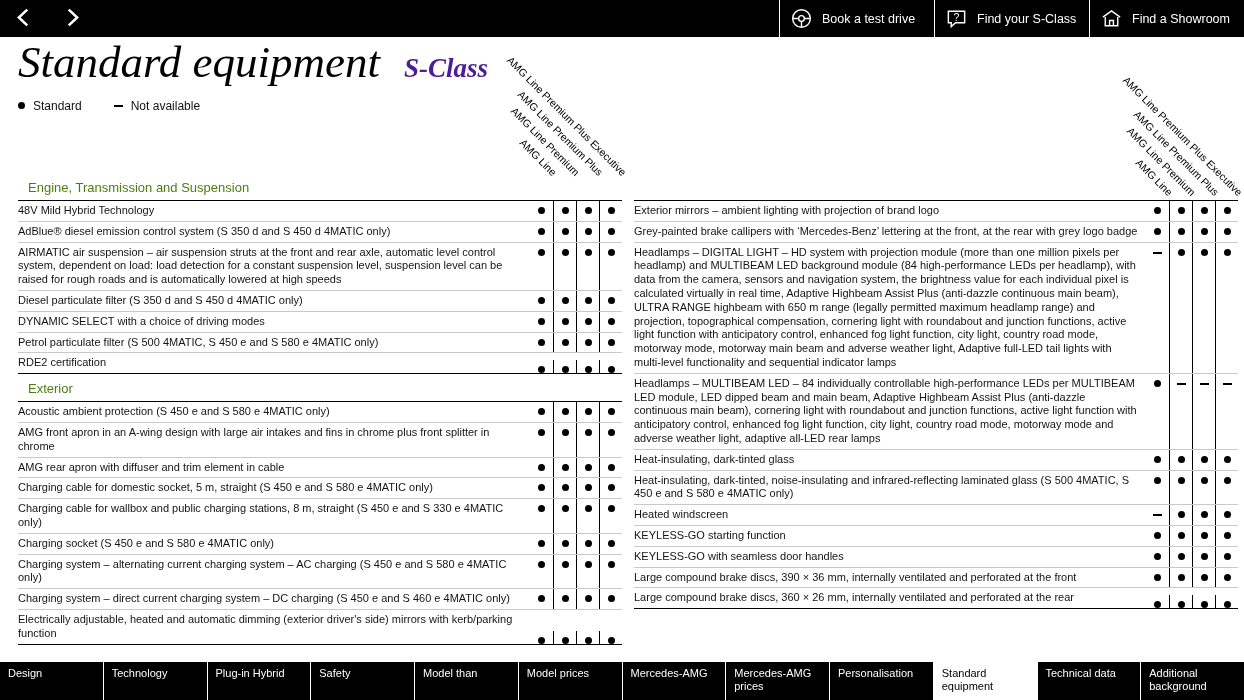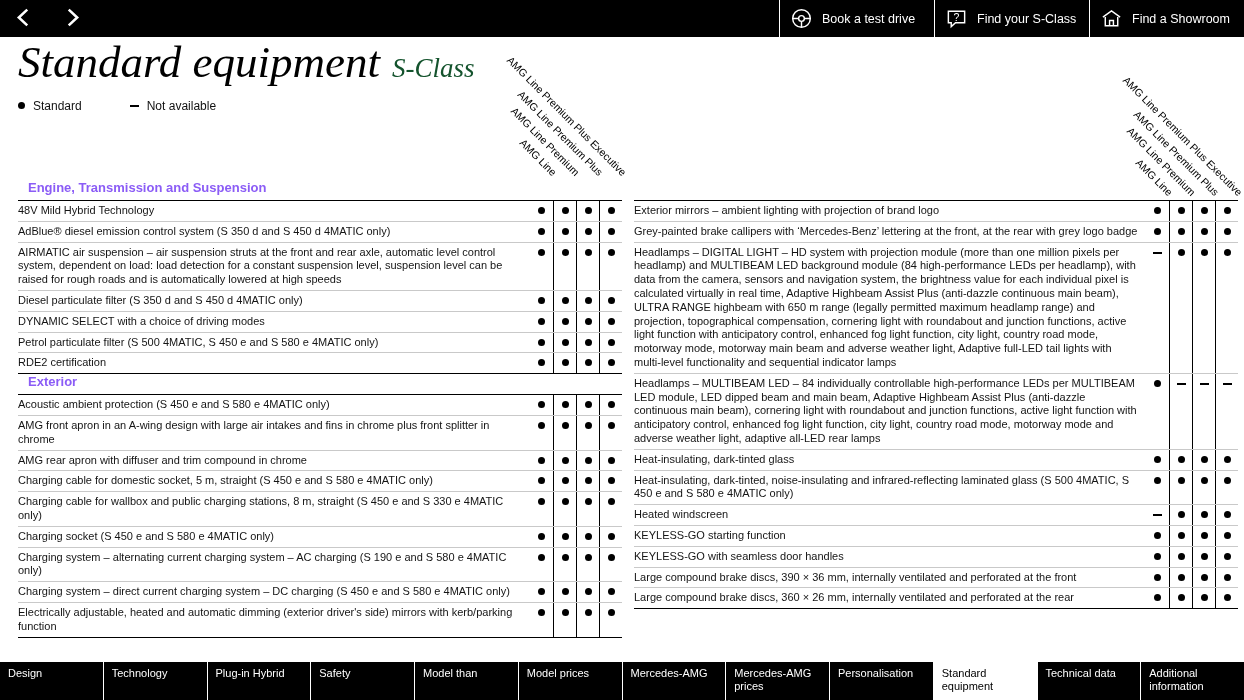--- a/index.html
+++ b/index.html
@@ -11,43 +11,43 @@
   .arrow-btn{background:none;border:none;padding:0;margin:0;display:flex;align-items:center;cursor:pointer;}
   .topbar-actions{display:flex;margin-left:auto;}
   .tb-action{display:flex;align-items:center;gap:9px;width:155px;box-sizing:border-box;padding:0 10px;
              border-left:1px solid #fff;color:#fff;font-size:12.5px;cursor:pointer;white-space:nowrap;}
   .tb-action .icon{display:flex;flex:0 0 auto;}
 
   
   .title-area{position:absolute;left:18px;top:40px;z-index:2;}
   .title-line{display:flex;align-items:baseline;}
   .page-title{font-family:"Liberation Serif",serif;font-style:italic;font-weight:400;font-size:45px;line-height:1.02;color:#000;}
-  .page-subtitle{font-family:"Liberation Serif",serif;font-style:italic;font-weight:400;font-size:27px;color:#14532d;margin-left:12px;}
-  .legend{display:flex;align-items:center;gap:48px;margin-top:13px;}
+  .page-subtitle{font-family:"Liberation Serif",serif;font-style:italic;font-weight:700;font-size:27px;color:#4c1d95;margin-left:24px;}
+  .legend{display:flex;align-items:center;gap:32px;margin-top:13px;}
   .legend-item{display:flex;align-items:center;gap:8px;font-size:12px;color:#111;}
 
   
   .mark{display:inline-block;}
   .mark.dot{width:7px;height:7px;background:#000;border-radius:50%;}
   .mark.dash{width:9px;height:2px;background:#000;}
 
   
   .table-block{position:absolute;top:45px;width:604px;}
   .table-block.left{left:18px;}
   .table-block.right{left:634px;}
   .heads{position:relative;height:135px;}
   .table-block.right .heads{height:155px;}
   .col-head{position:absolute;bottom:2px;white-space:nowrap;font-size:10.5px;color:#000;
             transform-origin:100% 100%;transform:rotate(45deg);}
   .head-0{right:71px}.head-1{right:48px}.head-2{right:25px}.head-3{right:2px}
-  .sec-title{font-size:13px;font-weight:700;margin:0 0 5px 0;color:#8b5cf6;padding-left:10px;}
-  .sec-title.later{margin-top:0;}
+  .sec-title{font-size:13px;font-weight:400;margin:0 0 5px 0;color:#4d7c0f;padding-left:10px;}
+  .sec-title.later{margin-top:7px;}
   .grid{border-top:1px solid #000;border-bottom:1px solid #000;}
   .row{display:flex;border-bottom:1px solid #c9c9c9;}
-  .row:last-child{border-bottom:none;}
+  .row:last-child{border-bottom:none;align-items:flex-end;}
   .cell-text{flex:1 1 auto;font-size:11px;line-height:13.8px;padding:3px 8px 3px 0;color:#141414;}
   .cell-mark{width:23px;flex:0 0 23px;display:flex;justify-content:center;align-items:flex-start;
              padding-top:6px;box-sizing:border-box;}
   .cell-mark + .cell-mark{border-left:1px solid #000;}
   .cell-mark .mark.dash{margin-top:3px;}
 
   
   .bottom-nav{position:absolute;left:0;bottom:0;width:1244px;height:38px;background:#000;display:flex;box-sizing:border-box;}
   .tab{flex:1 1 0;padding:5px 4px 0 8px;color:#fff;font-size:11px;line-height:1.2;cursor:pointer;box-sizing:border-box;overflow:hidden;}
   .tab + .tab{border-left:1px solid #fff;}
@@ -262,21 +262,21 @@
             <span class="mark dot"></span>
           </div>
           <div class="cell-mark">
             <span class="mark dot"></span>
           </div>
           <div class="cell-mark">
             <span class="mark dot"></span>
           </div>
         </div>
         <div class="row">
-          <div class="cell-text">AMG rear apron with diffuser and trim compound in chrome</div>
+          <div class="cell-text">AMG rear apron with diffuser and trim element in cable</div>
           <div class="cell-mark">
             <span class="mark dot"></span>
           </div>
           <div class="cell-mark">
             <span class="mark dot"></span>
           </div>
           <div class="cell-mark">
             <span class="mark dot"></span>
           </div>
           <div class="cell-mark">
@@ -322,36 +322,36 @@
             <span class="mark dot"></span>
           </div>
           <div class="cell-mark">
             <span class="mark dot"></span>
           </div>
           <div class="cell-mark">
             <span class="mark dot"></span>
           </div>
         </div>
         <div class="row">
-          <div class="cell-text">Charging system – alternating current charging system – AC charging (S 190 e and S 580 e 4MATIC only)</div>
-          <div class="cell-mark">
-            <span class="mark dot"></span>
-          </div>
-          <div class="cell-mark">
-            <span class="mark dot"></span>
-          </div>
-          <div class="cell-mark">
-            <span class="mark dot"></span>
-          </div>
-          <div class="cell-mark">
-            <span class="mark dot"></span>
-          </div>
-        </div>
-        <div class="row">
-          <div class="cell-text">Charging system – direct current charging system – DC charging (S 450 e and S 580 e 4MATIC only)</div>
+          <div class="cell-text">Charging system – alternating current charging system – AC charging (S 450 e and S 580 e 4MATIC only)</div>
+          <div class="cell-mark">
+            <span class="mark dot"></span>
+          </div>
+          <div class="cell-mark">
+            <span class="mark dot"></span>
+          </div>
+          <div class="cell-mark">
+            <span class="mark dot"></span>
+          </div>
+          <div class="cell-mark">
+            <span class="mark dot"></span>
+          </div>
+        </div>
+        <div class="row">
+          <div class="cell-text">Charging system – direct current charging system – DC charging (S 450 e and S 460 e 4MATIC only)</div>
           <div class="cell-mark">
             <span class="mark dot"></span>
           </div>
           <div class="cell-mark">
             <span class="mark dot"></span>
           </div>
           <div class="cell-mark">
             <span class="mark dot"></span>
           </div>
           <div class="cell-mark">
@@ -556,16 +556,16 @@
       <div class="tab"><span class="tab-label">Technology</span></div>
       <div class="tab"><span class="tab-label">Plug-in Hybrid</span></div>
       <div class="tab"><span class="tab-label">Safety</span></div>
       <div class="tab"><span class="tab-label">Model than</span></div>
       <div class="tab"><span class="tab-label">Model prices</span></div>
       <div class="tab"><span class="tab-label">Mercedes-AMG</span></div>
       <div class="tab"><span class="tab-label">Mercedes-AMG prices</span></div>
       <div class="tab"><span class="tab-label">Personalisation</span></div>
       <div class="tab active"><span class="tab-label">Standard equipment</span></div>
       <div class="tab"><span class="tab-label">Technical data</span></div>
-      <div class="tab"><span class="tab-label">Additional information</span></div>
+      <div class="tab"><span class="tab-label">Additional background</span></div>
     </nav>
 
 </div>
 
 </body></html>

